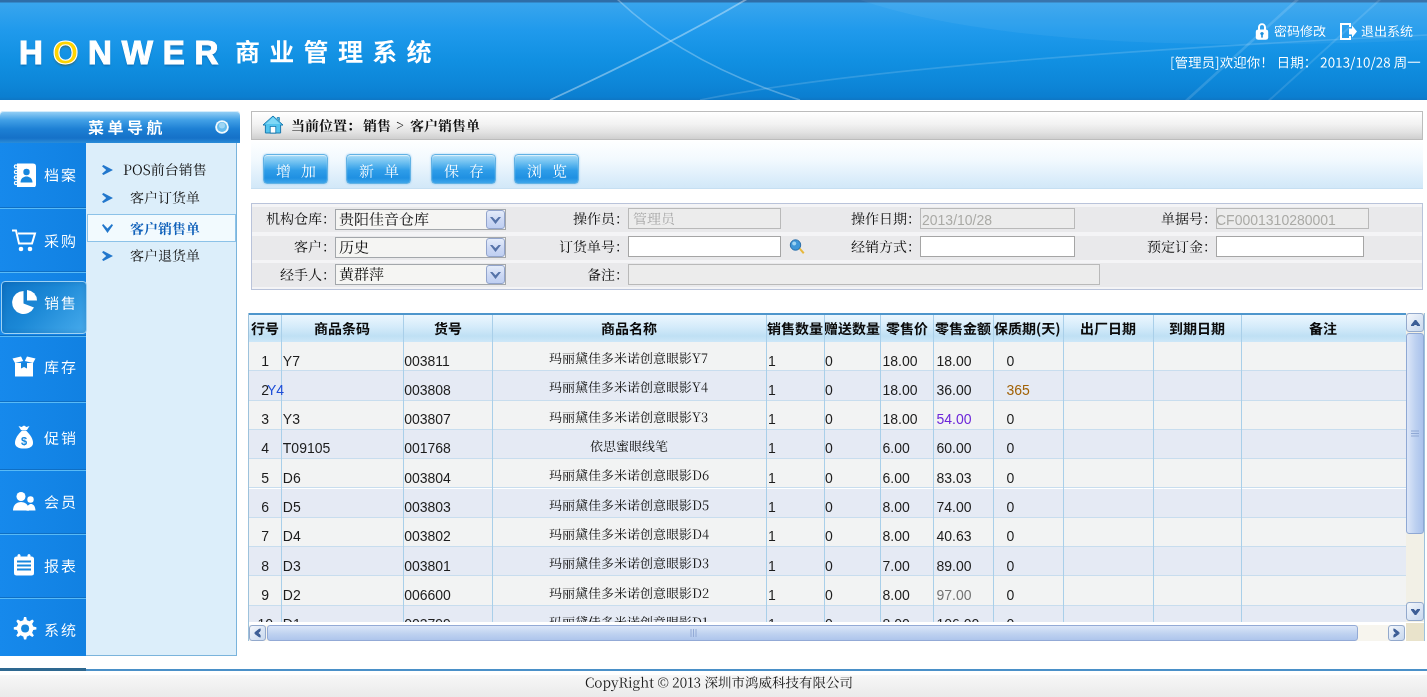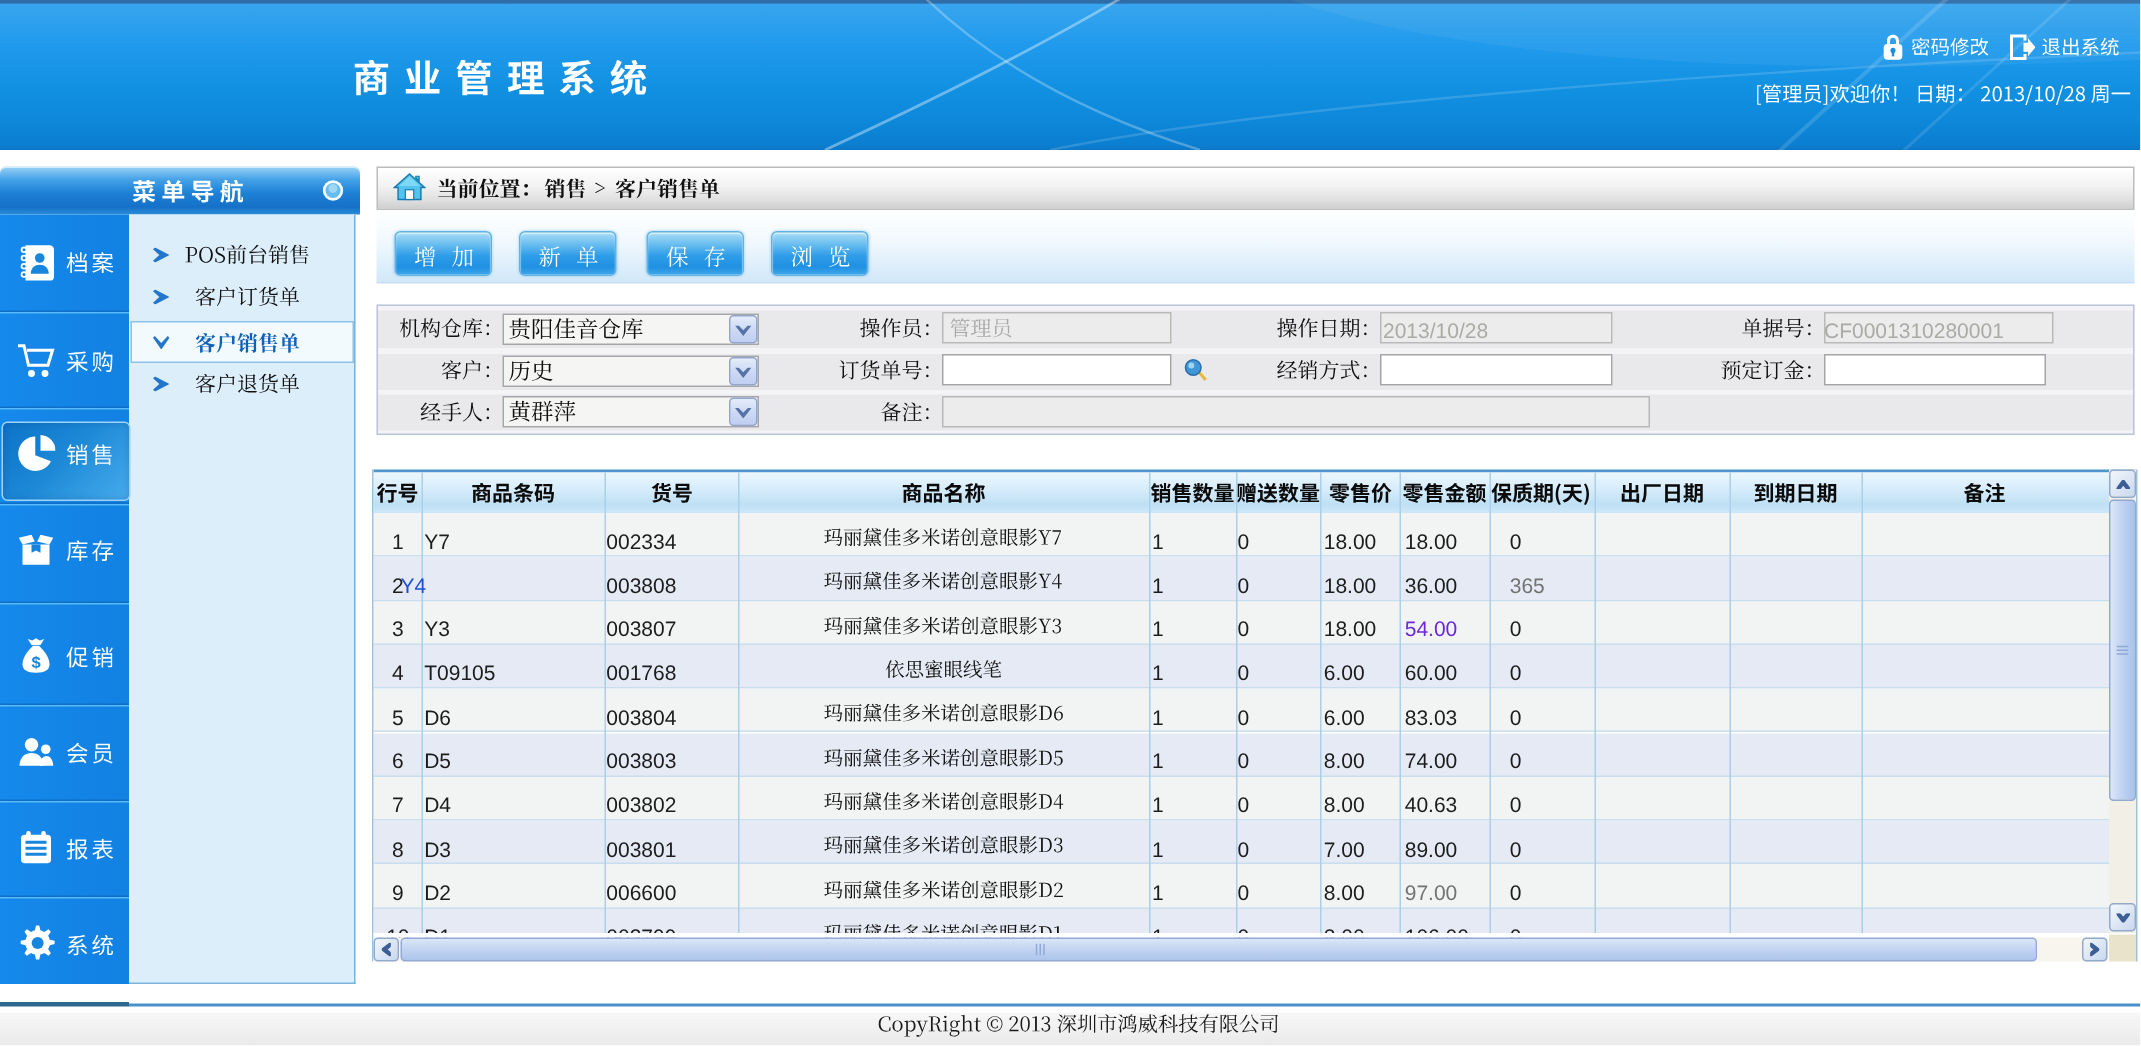--- a/index.html
+++ b/index.html
@@ -205,20 +205,22 @@
 background:linear-gradient(180deg,#2e6da8 0,#2e6da8 2px,#38a5ee 3px,#209aec 30px,#1190e2 60px,#0d86d8 84px,#0b7ed0 97px,#0e76c4 100px);overflow:hidden">
 <svg width="1427" height="100" style="position:absolute;left:0;top:0">
 <path d="M 550 100 Q 680 40 762 -10" stroke="rgba(255,255,255,0.38)" stroke-width="1.8" fill="none"></path>
 <path d="M 608 -10 Q 678 62 800 100" stroke="rgba(255,255,255,0.28)" stroke-width="1.6" fill="none"></path>
 <path d="M 700 100 Q 900 60 1427 35" stroke="rgba(255,255,255,0.15)" stroke-width="1.6" fill="none"></path>
 <path d="M 860 0 Q 1030 58 1427 40 L 1427 0 Z" fill="rgba(255,255,255,0.05)"></path>
 <path d="M 1185 100 L 1295 0 L 1299 0 L 1189 100 Z" fill="rgba(255,255,255,0.14)"></path>
 <path d="M 1268 100 L 1378 0 L 1381 0 L 1271 100 Z" fill="rgba(255,255,255,0.12)"></path>
 </svg>
 </div>
+    <div style="position:absolute;left:19px;top:34px;font:bold 33px 'Liberation Sans',sans-serif;
+letter-spacing:9.8px;color:#ffffff;-webkit-text-stroke:1.1px #ffffff;text-shadow:0 2px 2px rgba(0,40,90,0.3)">H<span style="color:#ffd400;text-shadow:0 2px 2px rgba(90,70,0,0.45)">O</span>NWER</div>
     <div style="position:absolute;left:235.0px;top:40.2px;line-height:0">
       <svg width="196.5" height="32.5" viewBox="0 0 786 130">
         <g fill="#ffffff" transform="translate(0,85)">
           <use href="#g0" x="0"></use>
           <use href="#g1" x="137"></use>
           <use href="#g2" x="274"></use>
           <use href="#g3" x="412"></use>
           <use href="#g4" x="549"></use>
           <use href="#g5" x="686"></use>
         </g>
@@ -934,21 +936,21 @@
     <div style="position:absolute;left:880px;top:315px;width:1px;height:307px;background:#a9cfe9"></div>
     <div style="position:absolute;left:933px;top:315px;width:1px;height:307px;background:#a9cfe9"></div>
     <div style="position:absolute;left:992.5px;top:315px;width:1px;height:307px;background:#a9cfe9"></div>
     <div style="position:absolute;left:1062.8px;top:315px;width:1px;height:307px;background:#a9cfe9"></div>
     <div style="position:absolute;left:1152.5px;top:315px;width:1px;height:307px;background:#a9cfe9"></div>
     <div style="position:absolute;left:1240.5px;top:315px;width:1px;height:307px;background:#a9cfe9"></div>
     <div style="position:absolute;left:248px;top:313px;width:1px;height:328px;background:#9dc2dc"></div>
     <div style="position:absolute;left:1424px;top:313px;width:1px;height:328px;background:#9dc2dc"></div>
     <div style="position:absolute;left:265.25px;transform:translateX(-50%);top:352.5px;font:14px 'Liberation Sans',sans-serif;color:#1c1c1c;white-space:nowrap">1</div>
     <div style="position:absolute;left:282.8px;top:352.5px;font:14px 'Liberation Sans',sans-serif;color:#1c1c1c;white-space:nowrap">Y7</div>
-    <div style="position:absolute;left:404.2px;top:352.5px;font:14px 'Liberation Sans',sans-serif;color:#1c1c1c;white-space:nowrap">002334</div>
+    <div style="position:absolute;left:404.2px;top:352.5px;font:14px 'Liberation Sans',sans-serif;color:#1c1c1c;white-space:nowrap">003811</div>
     <div style="position:absolute;left:549.1px;top:352.1px;line-height:0">
       <svg width="159.1" height="16.9" viewBox="0 0 1224 130">
         <g fill="#141414" transform="translate(0,85)">
           <use href="#g145" x="0"></use>
           <use href="#g146" x="100"></use>
           <use href="#g147" x="200"></use>
           <use href="#g106" x="300"></use>
           <use href="#g148" x="400"></use>
           <use href="#g149" x="500"></use>
           <use href="#g150" x="600"></use>
@@ -985,21 +987,21 @@
           <use href="#g154" x="1000"></use>
           <use href="#g155" x="1100"></use>
           <use href="#g157" x="1169"></use>
         </g>
       </svg>
     </div>
     <div style="position:absolute;left:768.0px;top:381.8px;font:14px 'Liberation Sans',sans-serif;color:#1c1c1c;white-space:nowrap">1</div>
     <div style="position:absolute;left:825.0px;top:381.8px;font:14px 'Liberation Sans',sans-serif;color:#1c1c1c;white-space:nowrap">0</div>
     <div style="position:absolute;left:882.5px;top:381.8px;font:14px 'Liberation Sans',sans-serif;color:#1c1c1c;white-space:nowrap">18.00</div>
     <div style="position:absolute;left:936.5px;top:381.8px;font:14px 'Liberation Sans',sans-serif;color:#1c1c1c;white-space:nowrap">36.00</div>
-    <div style="position:absolute;left:1006.5px;top:381.8px;font:14px 'Liberation Sans',sans-serif;color:#737373;white-space:nowrap">365</div>
+    <div style="position:absolute;left:1006.5px;top:381.8px;font:14px 'Liberation Sans',sans-serif;color:#a16207;white-space:nowrap">365</div>
     <div style="position:absolute;left:265.25px;transform:translateX(-50%);top:411.1px;font:14px 'Liberation Sans',sans-serif;color:#1c1c1c;white-space:nowrap">3</div>
     <div style="position:absolute;left:282.8px;top:411.1px;font:14px 'Liberation Sans',sans-serif;color:#1c1c1c;white-space:nowrap">Y3</div>
     <div style="position:absolute;left:404.2px;top:411.1px;font:14px 'Liberation Sans',sans-serif;color:#1c1c1c;white-space:nowrap">003807</div>
     <div style="position:absolute;left:549.1px;top:410.7px;line-height:0">
       <svg width="159.2" height="16.9" viewBox="0 0 1224 130">
         <g fill="#141414" transform="translate(0,85)">
           <use href="#g145" x="0"></use>
           <use href="#g146" x="100"></use>
           <use href="#g147" x="200"></use>
           <use href="#g106" x="300"></use>

